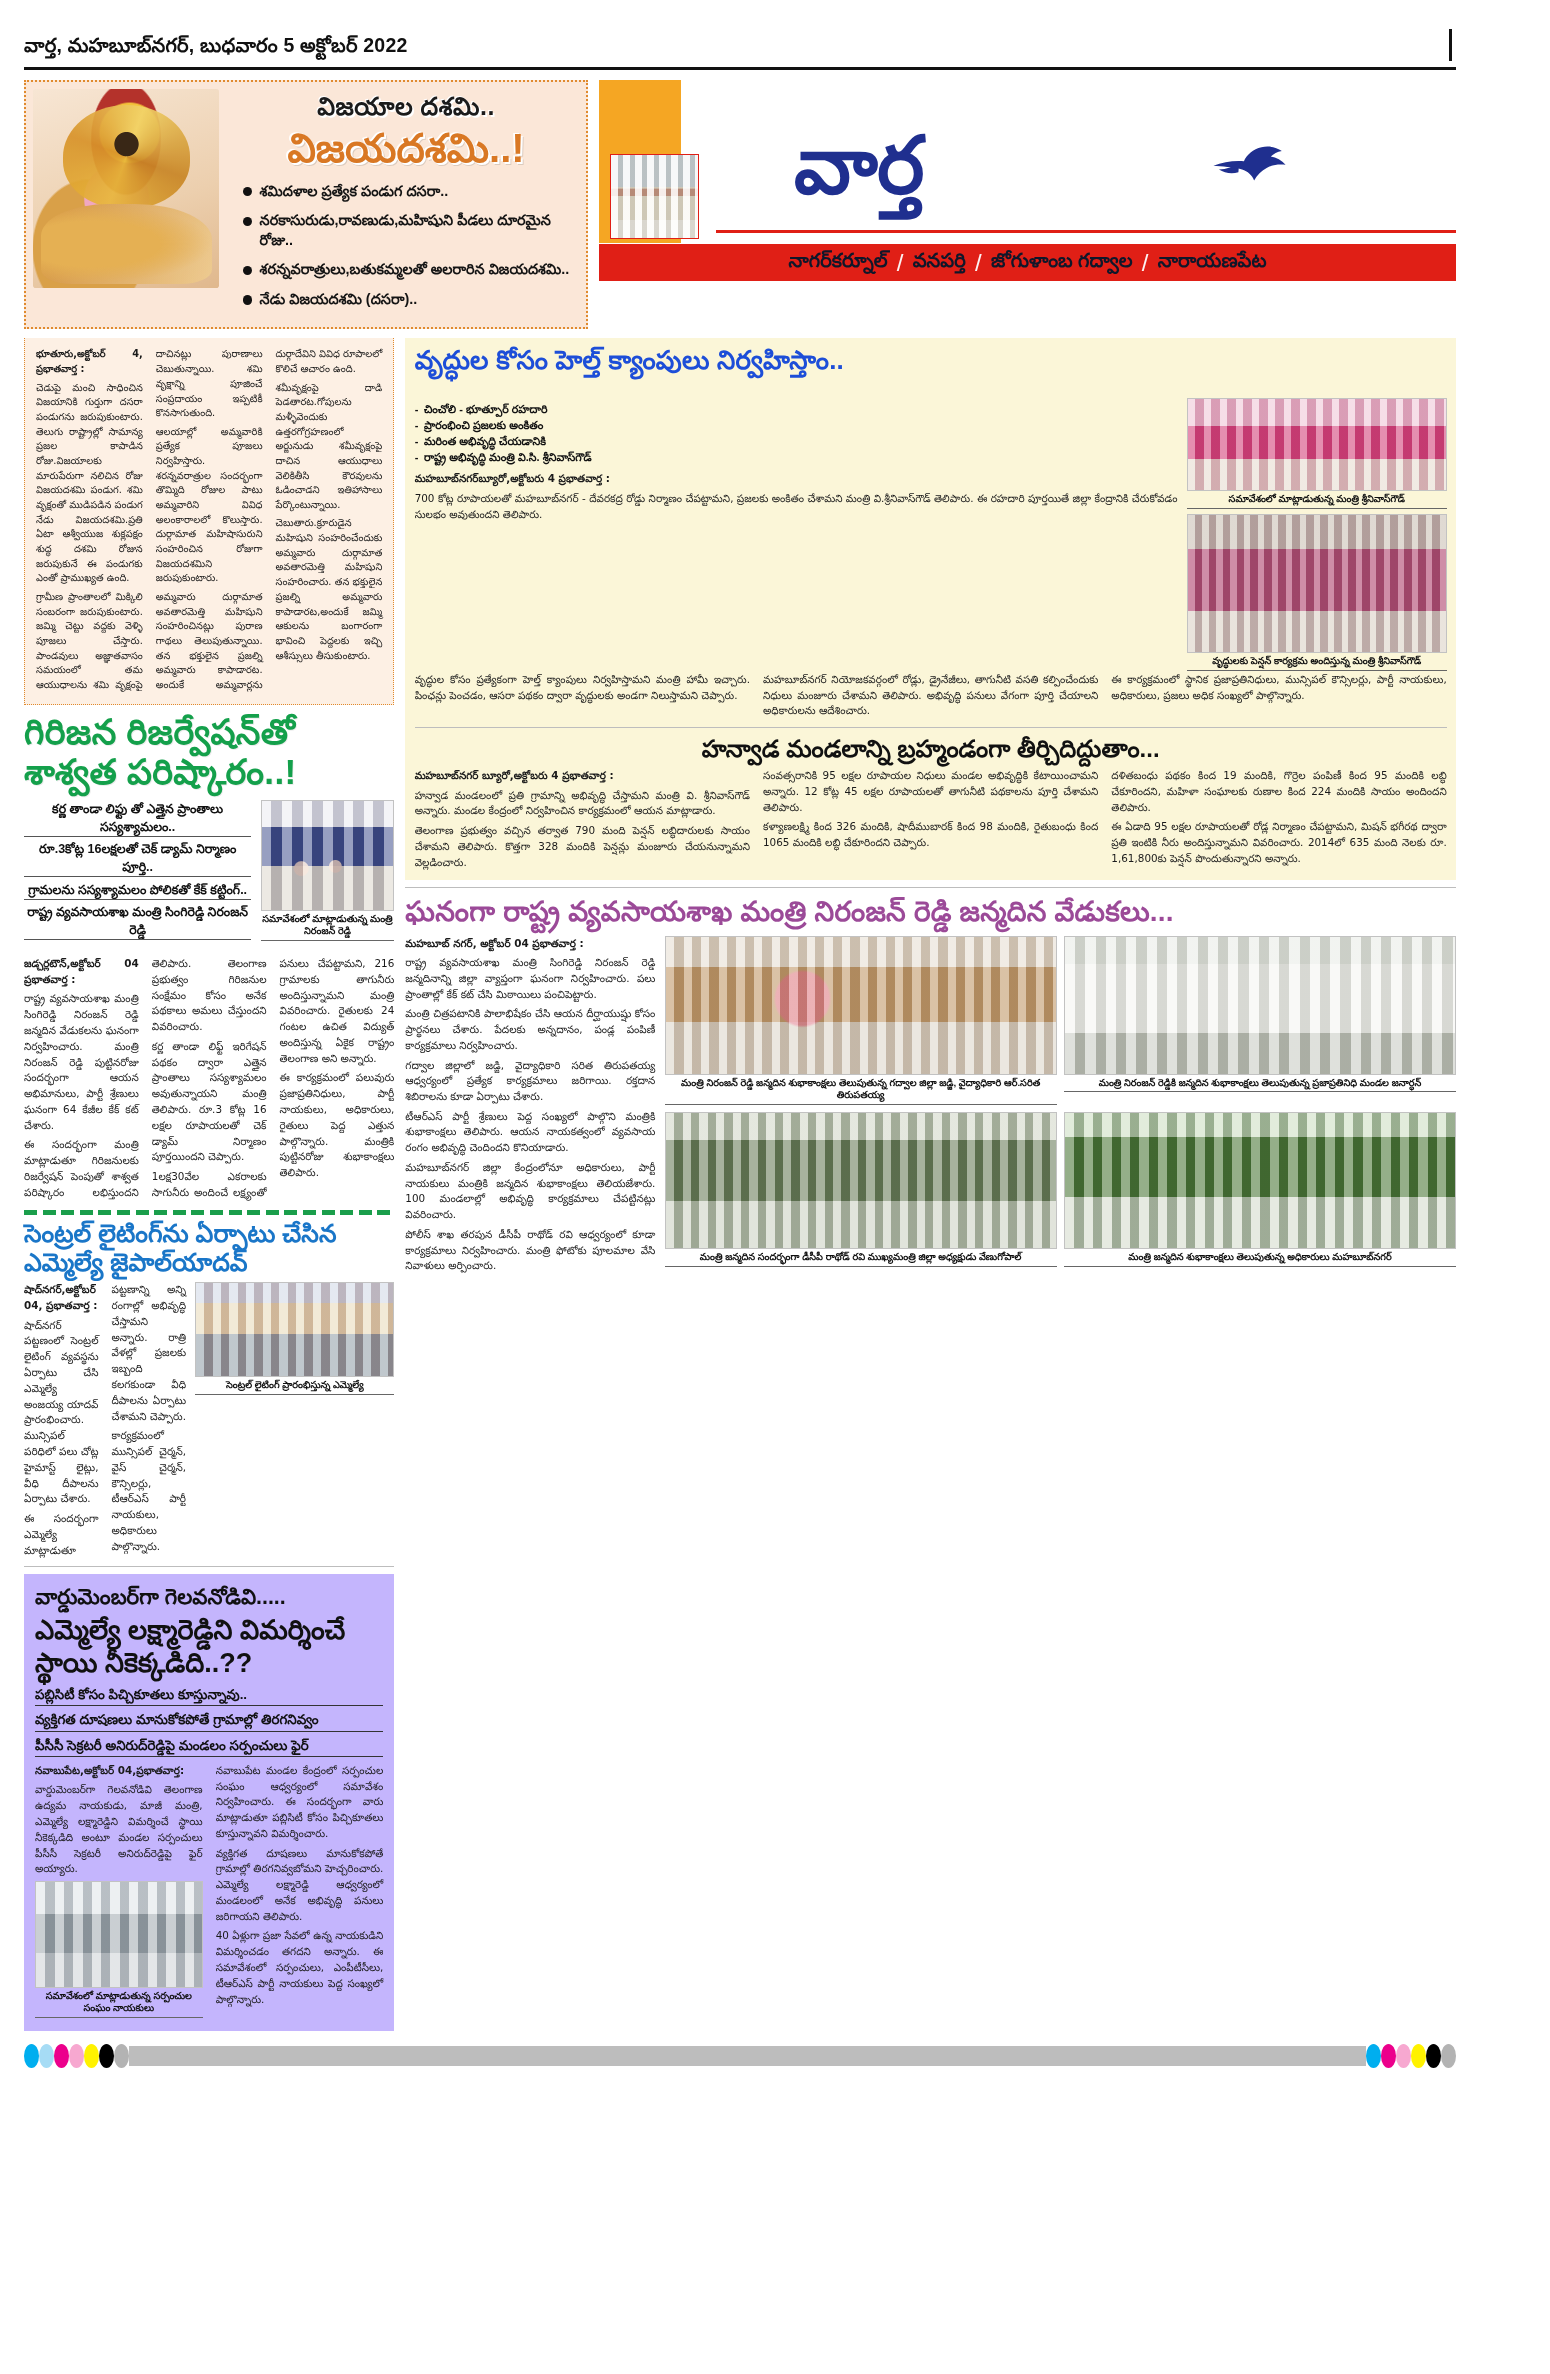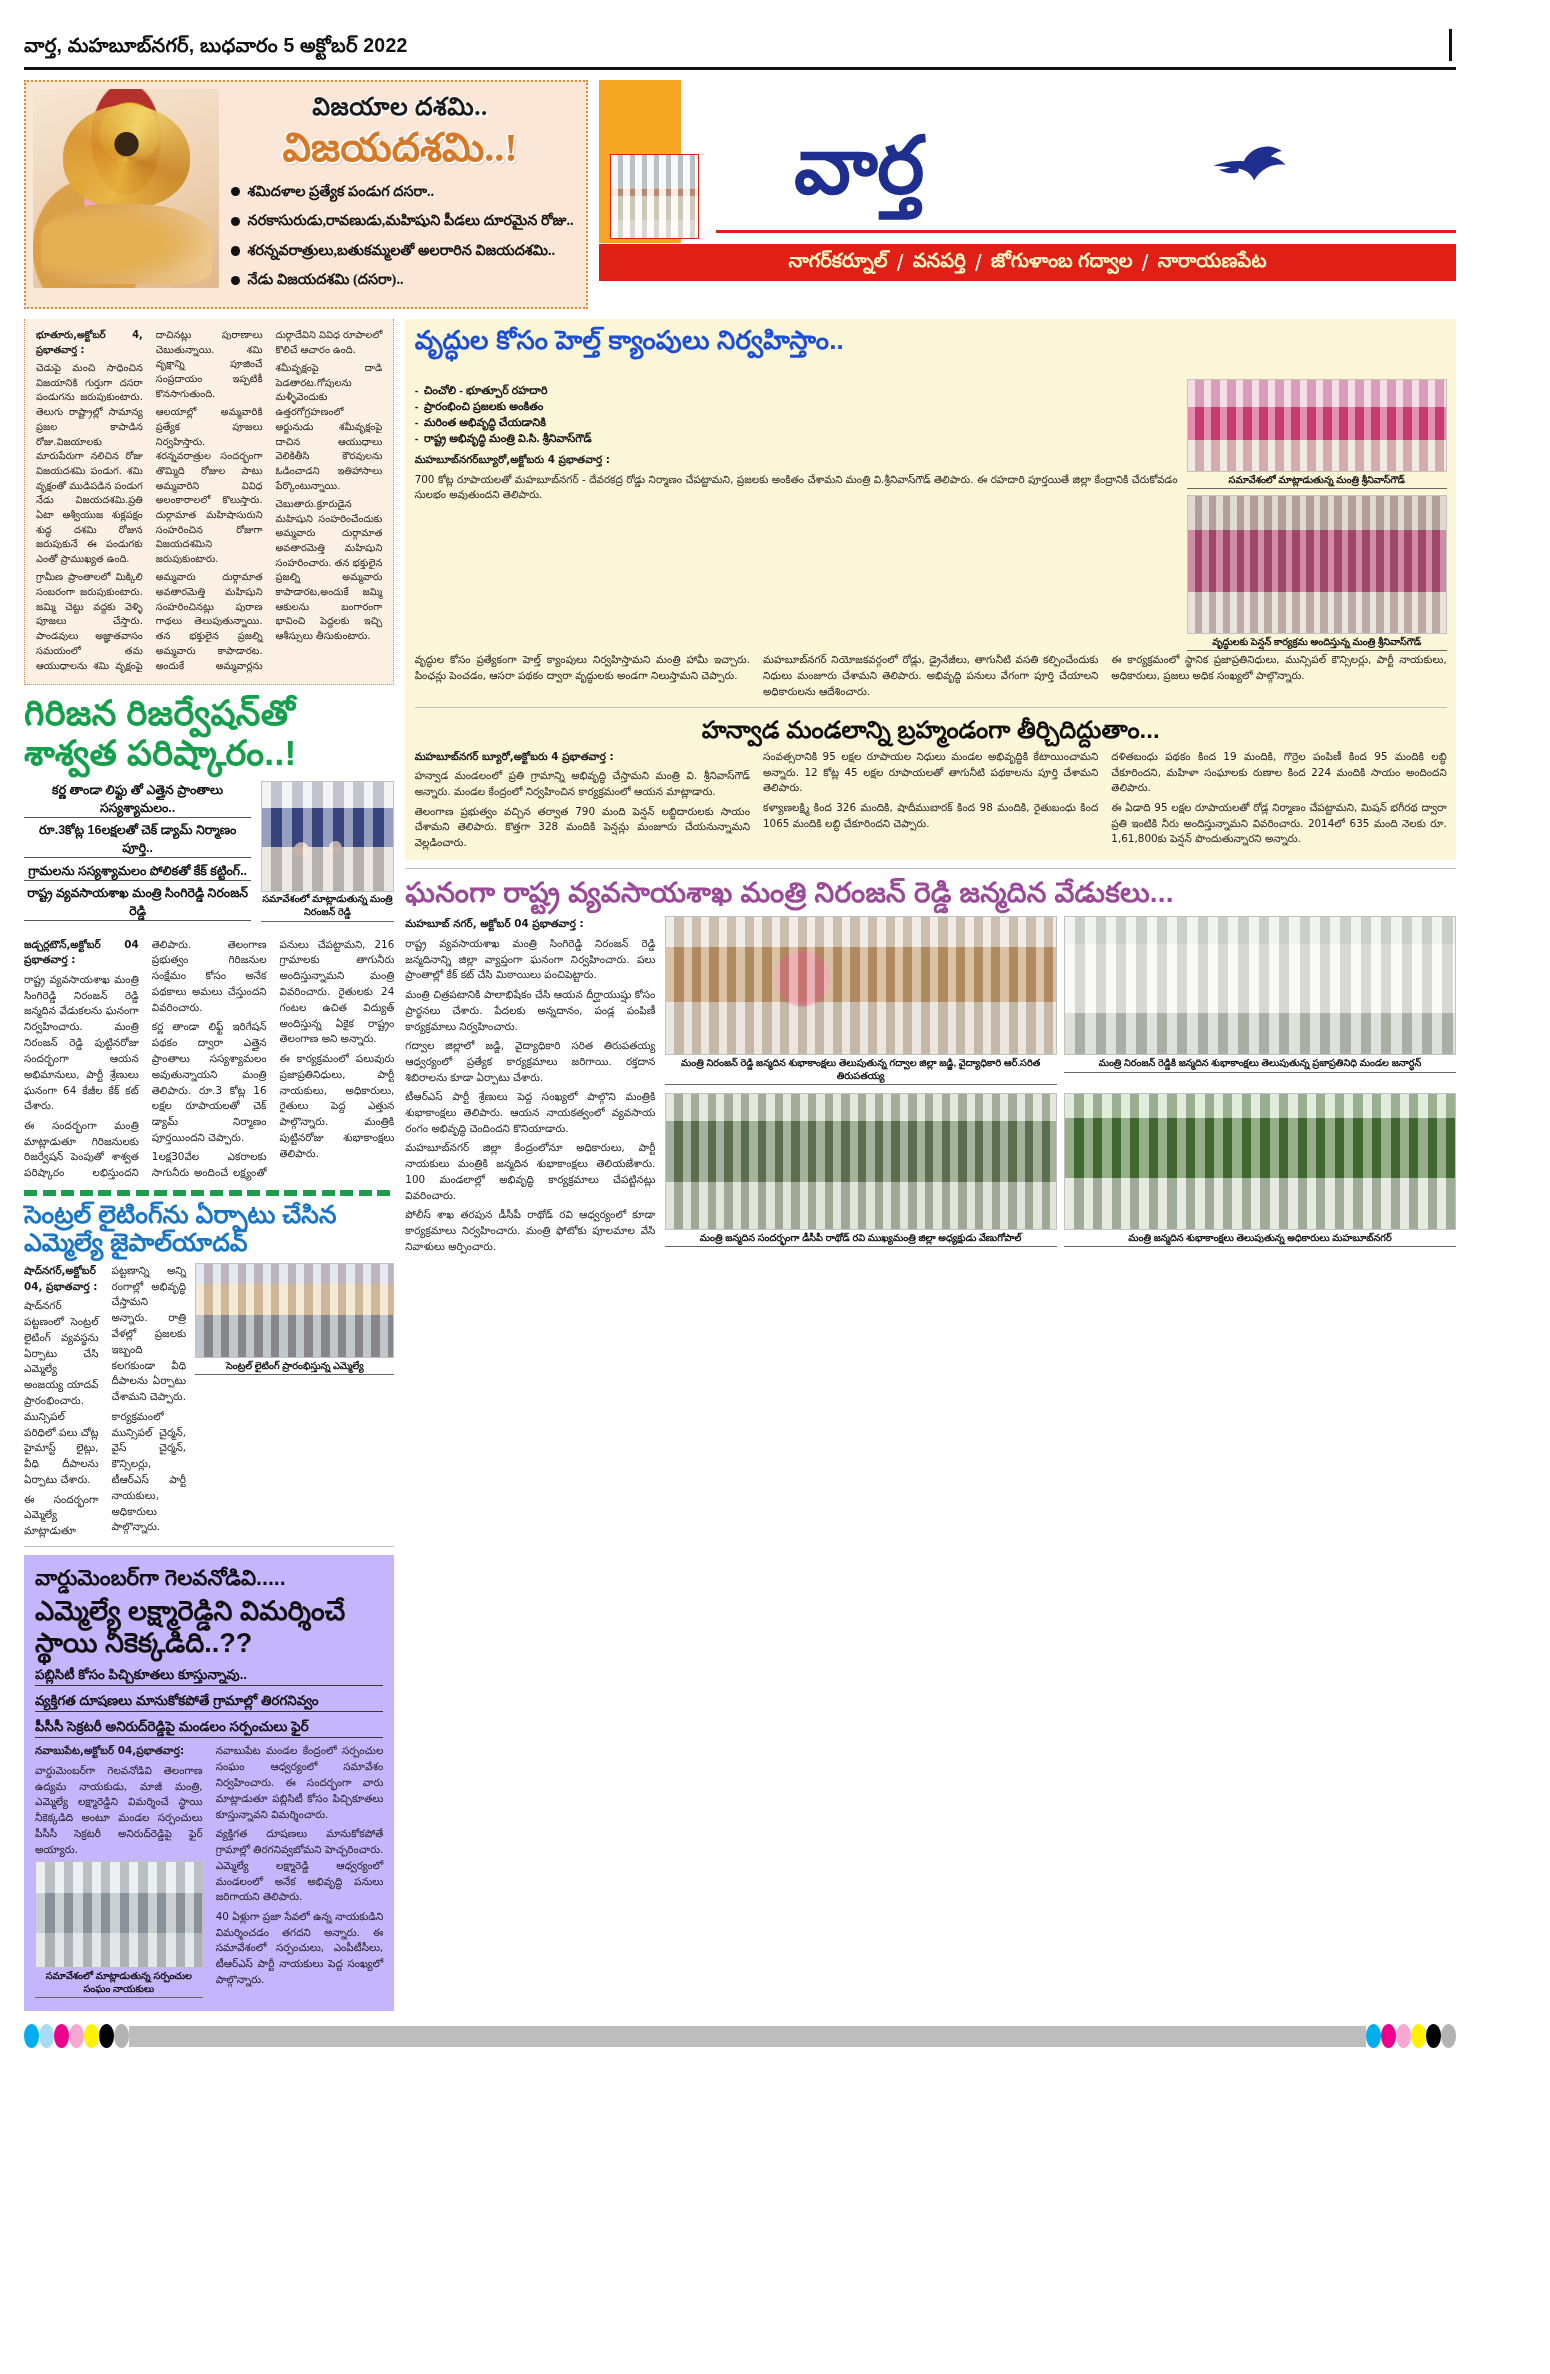--- a/index.html
+++ b/index.html
@@ -40,22 +40,21 @@
   .top-band { display: flex; gap: 11px; }
 
   
   .dasara {
     width: 564px;
     background: #fbe7d8;
     border: 2.8px dotted #e08a2e;
     padding: 7.4px 9.3px 7.4px 7.4px;
     position: relative;
     display: flex;
-    gap: 4px;
-    font-family: Liberation Serif, serif;
+    gap: 16px;
   }
   .durga {
     width: 186px; height: 199px;
     border-radius: 2.8px;
     position: relative; overflow: hidden;
     flex: 0 0 186px;
     background:
       radial-gradient(circle at 52% 22%, #f3c13a 0 16%, rgba(243,193,58,0) 17%),
       radial-gradient(ellipse at 50% 25%, #b4322b 0 26%, rgba(180,50,43,0) 27%),
       radial-gradient(ellipse at 45% 55%, #f0a7c0 0 22%, rgba(240,167,192,0) 23%),
@@ -153,21 +152,21 @@
     height: 3.7px; background: #e01f16;
   }
   .mh-strip {
     margin-top: 1.9px;
     background: #e01f16;
     height: 37px;
     display: flex; align-items: center; justify-content: center;
     gap: 0;
   }
   .mh-strip span {
-    color: #fef9c3; font-size: 19.5px; font-weight: 700;
+    color: #0f172a; font-size: 19.5px; font-weight: 700;
     padding: 0 9.3px;
   }
   .mh-strip i { color: #fff; font-style: normal; font-size: 24px; opacity:.95; }
 
   
   .main-grid { display: flex; gap: 11px; margin-top: 9.3px; }
   .col-left  { width: 564px; }
   .col-right { flex: 1 1 auto; }
 
   

